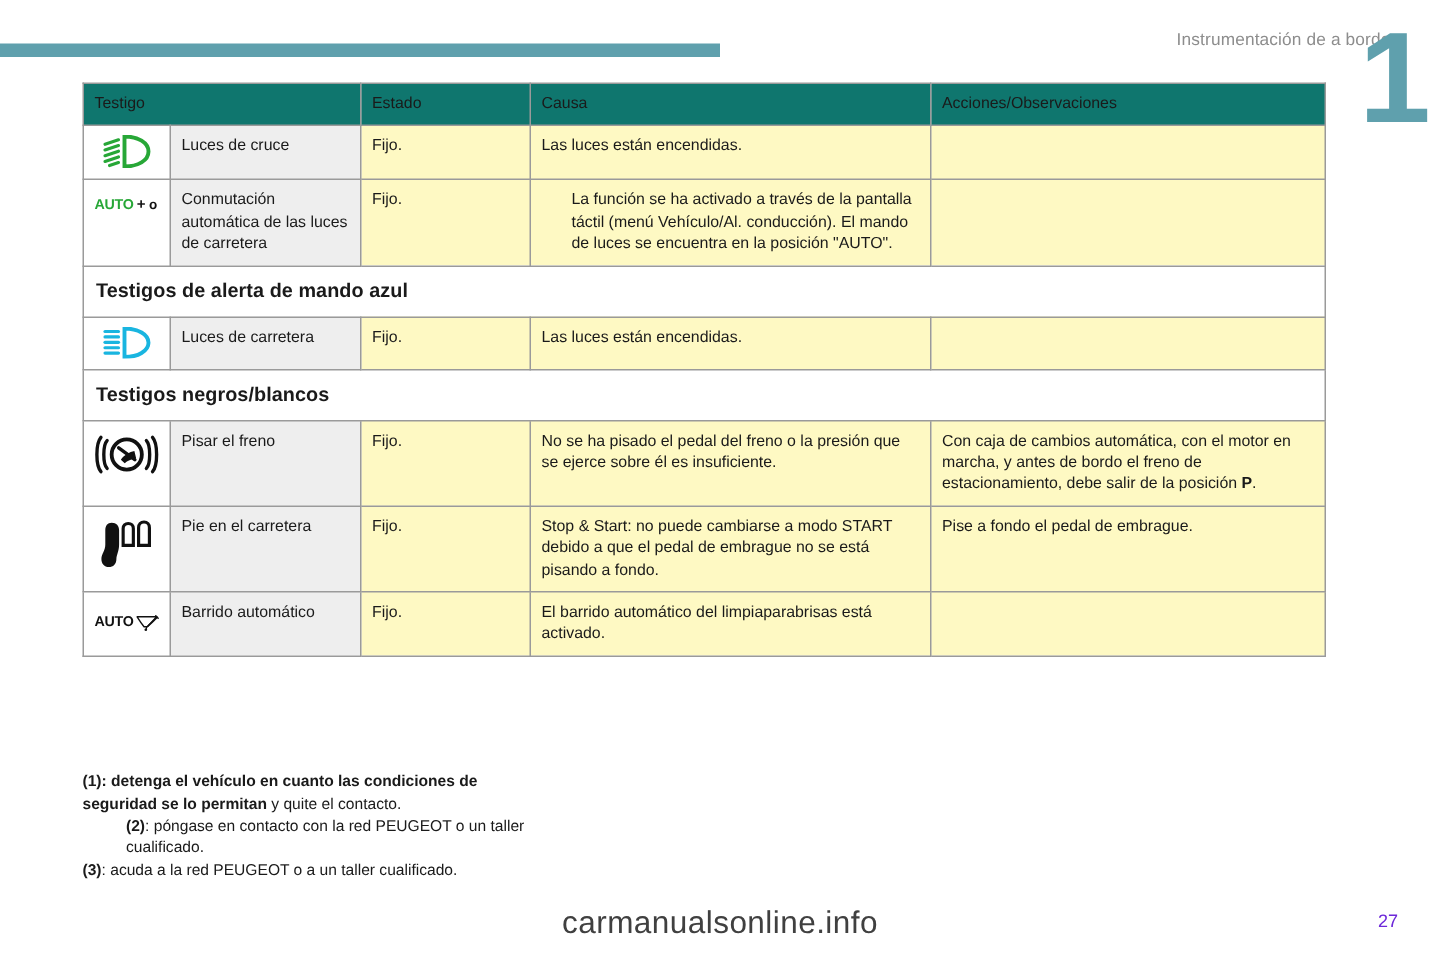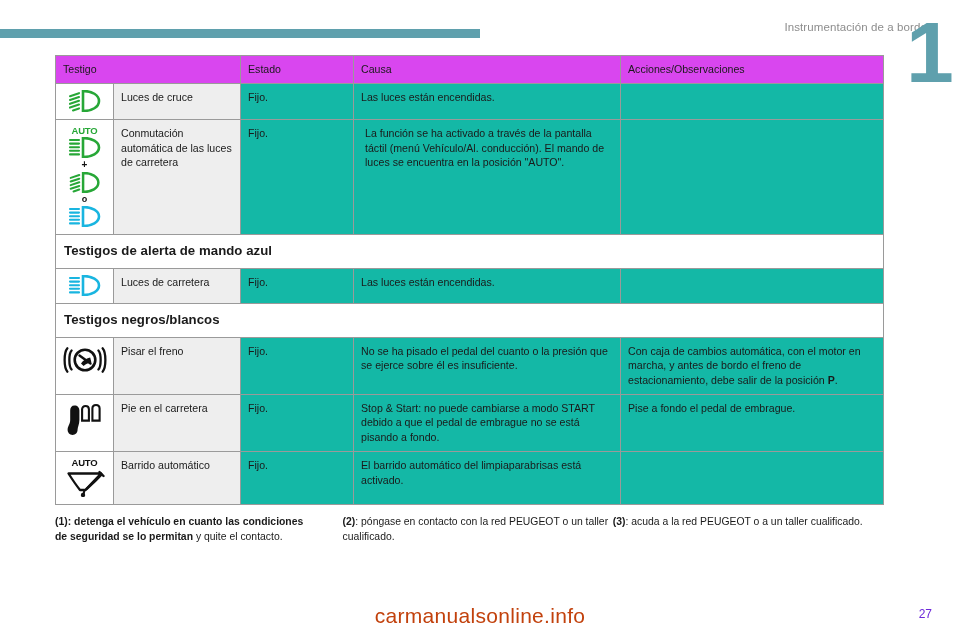--- a/index.html
+++ b/index.html
@@ -70,51 +70,51 @@
     text-align: left;
     font-weight: normal;
   }
   .col-icon   { width: 58px; }
   .col-name   { width: 127px; }
   .col-state  { width: 113px; }
   .col-cause  { width: 267px; }
   .col-action { width: 263px; }
 
   thead th {
-    background: #d946ef;
+    background: #0f766e;
     font-weight: bold;
     font-size: 10.8px;
     padding-top: 8px;
     padding-bottom: 9px;
   }
   td.icon-cell {
     background: #ffffff;
     text-align: center;
     padding: 5px 2px 5px 2px;
   }
   td.name-cell {
     background: #eeeeee;
     font-weight: bold;
   }
-  td.plain { background: #14b8a6; }
+  td.plain { background: #fef9c3; }
 
   tr.section-row td {
     background: #ffffff;
     font-weight: bold;
     font-size: 13.2px;
     padding: 7px 8px 8px 8px;
     letter-spacing: .05px;
   }
 
-  .cause-indent { padding-left: 4px; display: block; }
+  .cause-indent { padding-left: 4px; display: block; margin-left: 16px; }
 
   
   .icon-stack {
     display: flex;
-    flex-direction: column;
+    flex-direction: row;
     align-items: center;
     justify-content: center;
     gap: 1px;
   }
   .auto-label {
     font-size: 9.5px;
     font-weight: bold;
     letter-spacing: -0.2px;
     line-height: 1;
   }
@@ -130,40 +130,41 @@
   .or-sign { font-size: 9px; }
 
   
   .footnotes {
     position: absolute;
     left: 55px;
     top: 515px;
     width: 828px;
     display: flex;
     gap: 0px;
+    flex-direction: column;
   }
   .fn {
     font-size: 10.4px;
     line-height: 1.42;
     color: #1a1a1a;
   }
   .fn-1 { width: 268px; }
   .fn-2 { width: 280px; margin-left: 29px; }
   .fn-3 { width: 280px; }
   .fn b { font-weight: bold; }
 
   
   .watermark {
     position: absolute;
     left: 0;
     top: 604px;
     width: 960px;
     text-align: center;
     font-size: 21px;
-    color: #c2410c;
+    color: #404040;
     letter-spacing: .3px;
     font-family: "Liberation Sans", sans-serif;
   }
   .page-number {
     position: absolute;
     right: 28px;
     top: 607px;
     font-size: 12px;
     color: #6d28d9;
     font-weight: normal;
@@ -300,21 +301,21 @@
               <path d="M18 19.5 C20 16.5 24 14.2 27.2 13.6 L28.4 18.6 C25 19.1 22.4 20.4 20.6 22 Z" fill="#111"></path>
               <path d="M8.6 6.5 C5.6 9.6 5.6 22.4 8.6 25.5" fill="none" stroke="#111" stroke-width="2.3" stroke-linecap="round"></path>
               <path d="M4.4 4.3 C0.7 8.6 0.7 23.4 4.4 27.7" fill="none" stroke="#111" stroke-width="2.3" stroke-linecap="round"></path>
               <path d="M35.4 6.5 C38.4 9.6 38.4 22.4 35.4 25.5" fill="none" stroke="#111" stroke-width="2.3" stroke-linecap="round"></path>
               <path d="M39.6 4.3 C43.3 8.6 43.3 23.4 39.6 27.7" fill="none" stroke="#111" stroke-width="2.3" stroke-linecap="round"></path>
             </svg>
           </span>
         </td>
         <td class="name-cell">Pisar el freno</td>
         <td class="plain">Fijo.</td>
-        <td class="plain">No se ha pisado el pedal del cuanto o la presión que se ejerce sobre él es insuficiente.</td>
+        <td class="plain">No se ha pisado el pedal del freno o la presión que se ejerce sobre él es insuficiente.</td>
         <td class="plain"><span>Con caja de cambios automática, con el motor en marcha, y antes de bordo el freno de estacionamiento, debe salir de la posición </span><b>P</b><span>.</span></td>
       </tr>
 
       <tr>
         <td class="icon-cell">
           <span class="icon-stack">
             <svg width="40" height="36" viewBox="0 0 40 36" aria-hidden="true">
               <path d="M9.5 4.5 C12.6 4.5 14.4 6.6 14.4 9.5 L14.4 19 C14.4 23.5 12.6 26 12.6 28.6 C12.6 32 10.4 34 7.6 34 C4.6 34 2.6 31.8 2.6 28.6 C2.6 25.2 5.2 23.2 5.2 19 L5.2 9.5 C5.2 6.6 6.6 4.5 9.5 4.5 Z" fill="#111"></path>
               <path d="M20.5 5 C22.6 5 23.9 6.4 23.9 8.3 L23.9 19.6 L17.1 19.6 L17.1 8.3 C17.1 6.4 18.4 5 20.5 5 Z" fill="none" stroke="#111" stroke-width="2.1"></path>
               <path d="M31 4 C33.2 4 34.6 5.5 34.6 7.6 L34.6 19.6 L27.4 19.6 L27.4 7.6 C27.4 5.5 28.8 4 31 4 Z" fill="none" stroke="#111" stroke-width="2.1"></path>

